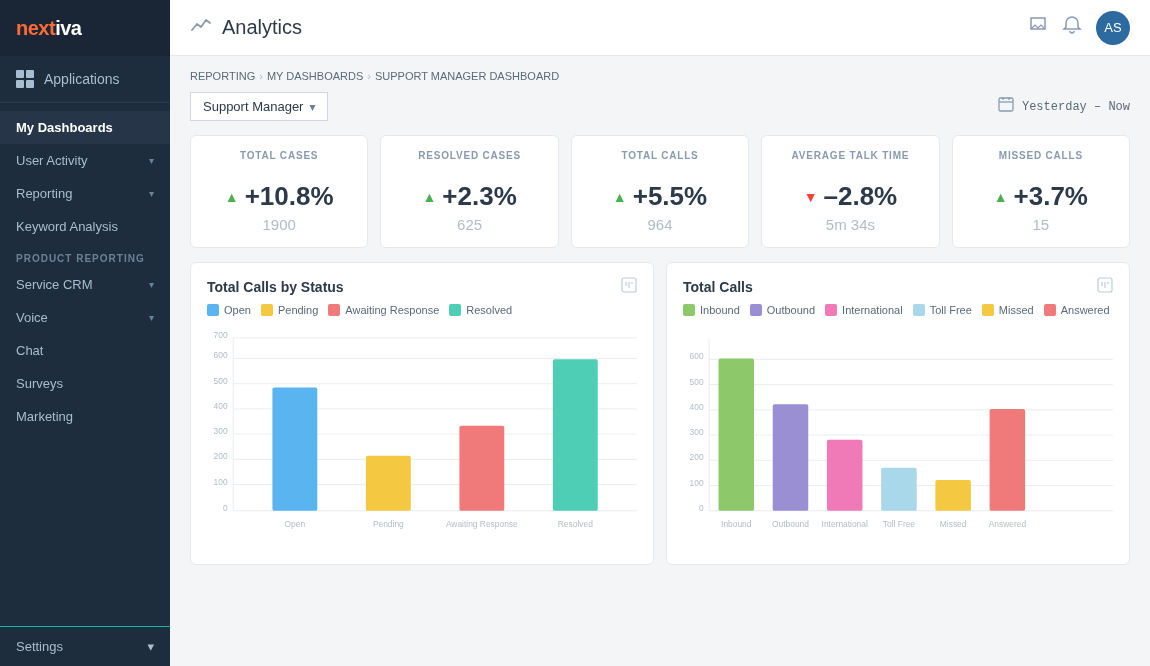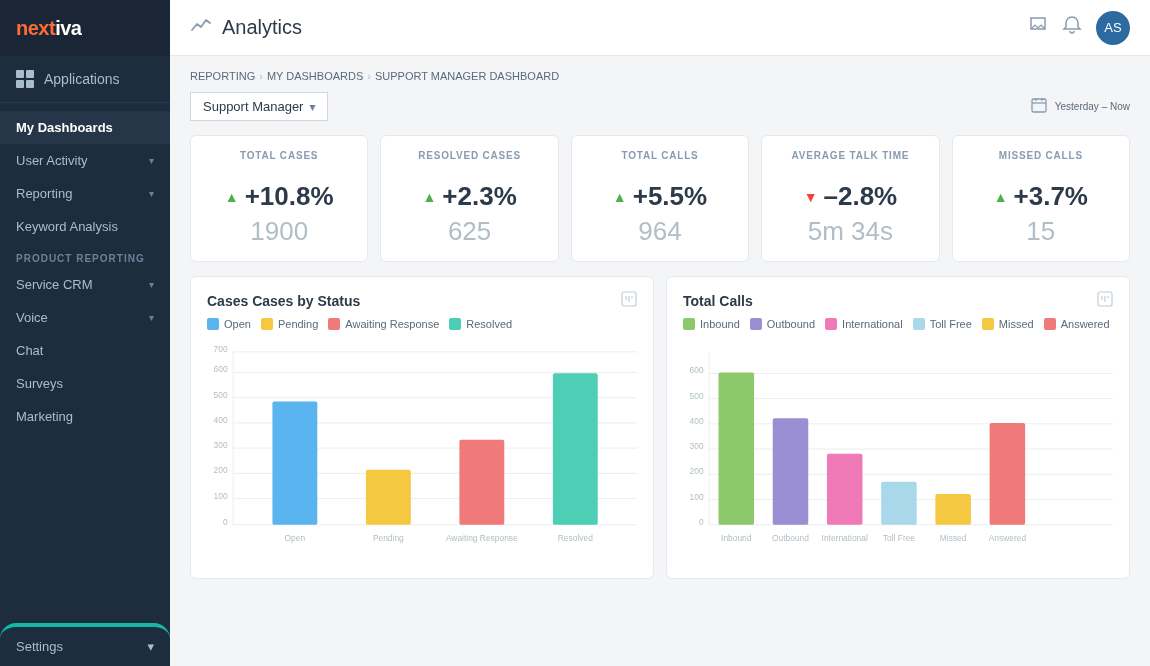--- a/index.html
+++ b/index.html
@@ -12,49 +12,49 @@
     .logo-text span { color: #fff; }
     .sidebar-apps { padding: 10px 16px 10px; border-bottom: 1px solid #2a3a4d; }
     .apps-item { display: flex; align-items: center; gap: 10px; color: #a8bdd0; font-size: 14px; font-weight: 500; cursor: pointer; padding: 4px 0; }
     .apps-icon { display: grid; grid-template-columns: 1fr 1fr; gap: 2px; width: 18px; height: 18px; }
     .apps-icon span { background: #a8bdd0; border-radius: 1px; }
     .sidebar-nav { flex: 1; padding: 8px 0; overflow-y: auto; }
     .nav-item { display: flex; align-items: center; justify-content: space-between; padding: 9px 16px; color: #a8bdd0; font-size: 13px; cursor: pointer; }
     .nav-item.active { background: #263547; color: #fff; font-weight: 600; }
     .nav-item .chevron { font-size: 10px; color: #6b8099; }
     .nav-section-label { padding: 10px 16px 4px; color: #6b8099; font-size: 10px; font-weight: 700; letter-spacing: 1px; text-transform: uppercase; }
-    .sidebar-settings { padding: 12px 16px; border-top: 4px solid #14b8a6; display: flex; align-items: flex-end; justify-content: space-between; color: #a8bdd0; font-size: 13px; cursor: pointer; border-radius: 16px; }
+    .sidebar-settings { padding: 12px 16px; border-top: 1px solid #14b8a6; display: flex; align-items: flex-end; justify-content: space-between; color: #a8bdd0; font-size: 13px; cursor: pointer; }
 
     
     .main { flex: 1; display: flex; flex-direction: column; overflow: hidden; }
     .top-bar { background: #fff; border-bottom: 1px solid #e5e8ec; display: flex; align-items: center; padding: 0 20px; height: 56px; justify-content: space-between; }
     .top-bar-left { display: flex; align-items: center; gap: 10px; }
     .analytics-icon { color: #6b8099; font-size: 18px; }
     .top-bar-title { font-size: 20px; font-weight: 400; color: #2d3a4a; }
     .top-bar-right { display: flex; align-items: center; gap: 14px; }
     .icon-btn { color: #8a9bb0; font-size: 18px; cursor: pointer; }
     .avatar { width: 34px; height: 34px; background: #2d6a9f; border-radius: 50%; display: flex; align-items: center; justify-content: center; color: #fff; font-size: 13px; font-weight: 400; cursor: pointer; }
 
     .content { flex: 1; padding: 14px 20px; overflow-y: auto; }
     .breadcrumb { font-size: 11px; color: #8a9bb0; margin-bottom: 10px; display: flex; align-items: center; gap: 4px; }
     .breadcrumb span { color: #5a6a7a; }
     .breadcrumb .sep { color: #b0bec5; }
 
     .toolbar { display: flex; align-items: center; justify-content: space-between; margin-bottom: 14px; }
     .dropdown { display: flex; align-items: center; gap: 6px; border: 1px solid #d0d7de; border-radius: 0; padding: 6px 12px; background: #fff; font-size: 13px; color: #2d3a4a; cursor: pointer; }
     .dropdown .arrow { color: #6b8099; font-size: 12px; }
-    .date-range { display: flex; align-items: center; gap: 8px; font-size: 10px; color: #5a6a7a; }
+    .date-range { display: flex; align-items: center; gap: 8px; font-size: 12px; color: #5a6a7a; font-family: Liberation Mono, monospace; }
     .cal-icon { font-size: 15px; color: #8a9bb0; }
 
     
     .stat-cards { display: flex; gap: 12px; margin-bottom: 14px; }
     .stat-card { flex: 1; background: #fff; border: 1px solid #e5e8ec; border-radius: 6px; padding: 14px 16px; }
     .stat-card-title { font-size: 10px; font-weight: 700; color: #8a9bb0; text-transform: uppercase; letter-spacing: 0.8px; text-align: center; margin-bottom: 20px; }
     .stat-card-value { display: flex; align-items: center; justify-content: center; gap: 6px; font-size: 26px; font-weight: 600; color: #2d3a4a; margin-bottom: 4px; }
-    .stat-card-sub { font-size: 26px; color: #b0bec5; text-align: center; }
+    .stat-card-sub { font-size: 15px; color: #b0bec5; text-align: center; }
     .arrow-up { color: #4caf50; font-size: 14px; }
     .arrow-down { color: #f44336; font-size: 14px; }
 
     
     .charts-row { display: flex; gap: 12px; }
     .chart-card { flex: 1; background: #fff; border: 1px solid #e5e8ec; border-radius: 6px; padding: 14px 16px; }
     .chart-header { display: flex; align-items: center; justify-content: space-between; margin-bottom: 8px; }
     .chart-title { font-size: 14px; font-weight: 600; color: #2d3a4a; }
     .chart-dl { color: #b0bec5; font-size: 14px; cursor: pointer; }
     .legend { display: flex; flex-wrap: wrap; gap: 10px; margin-bottom: 10px; }
@@ -223,21 +223,21 @@
           <span>+3.7%</span>
         </div>
         <div class="stat-card-sub">15</div>
       </div>
     </div>
 
     <div class="charts-row">
 
       <div class="chart-card">
         <div class="chart-header">
-          <span class="chart-title">Cases Cases by Status</span>
+          <span class="chart-title">Total Calls by Status</span>
           <span class="chart-dl">
             <svg width="16" height="16" viewBox="0 0 16 16" fill="none">
                 <rect x="1" y="1" width="14" height="14" rx="2" stroke="#c0ccd8" stroke-width="1.2" fill="none"></rect>
                 <line x1="5" y1="5" x2="5" y2="9" stroke="#c0ccd8" stroke-width="1.2"></line>
                 <line x1="8" y1="5" x2="8" y2="11" stroke="#c0ccd8" stroke-width="1.2"></line>
                 <line x1="11" y1="5" x2="11" y2="7" stroke="#c0ccd8" stroke-width="1.2"></line>
               </svg>
           </span>
         </div>
         <div class="legend">

